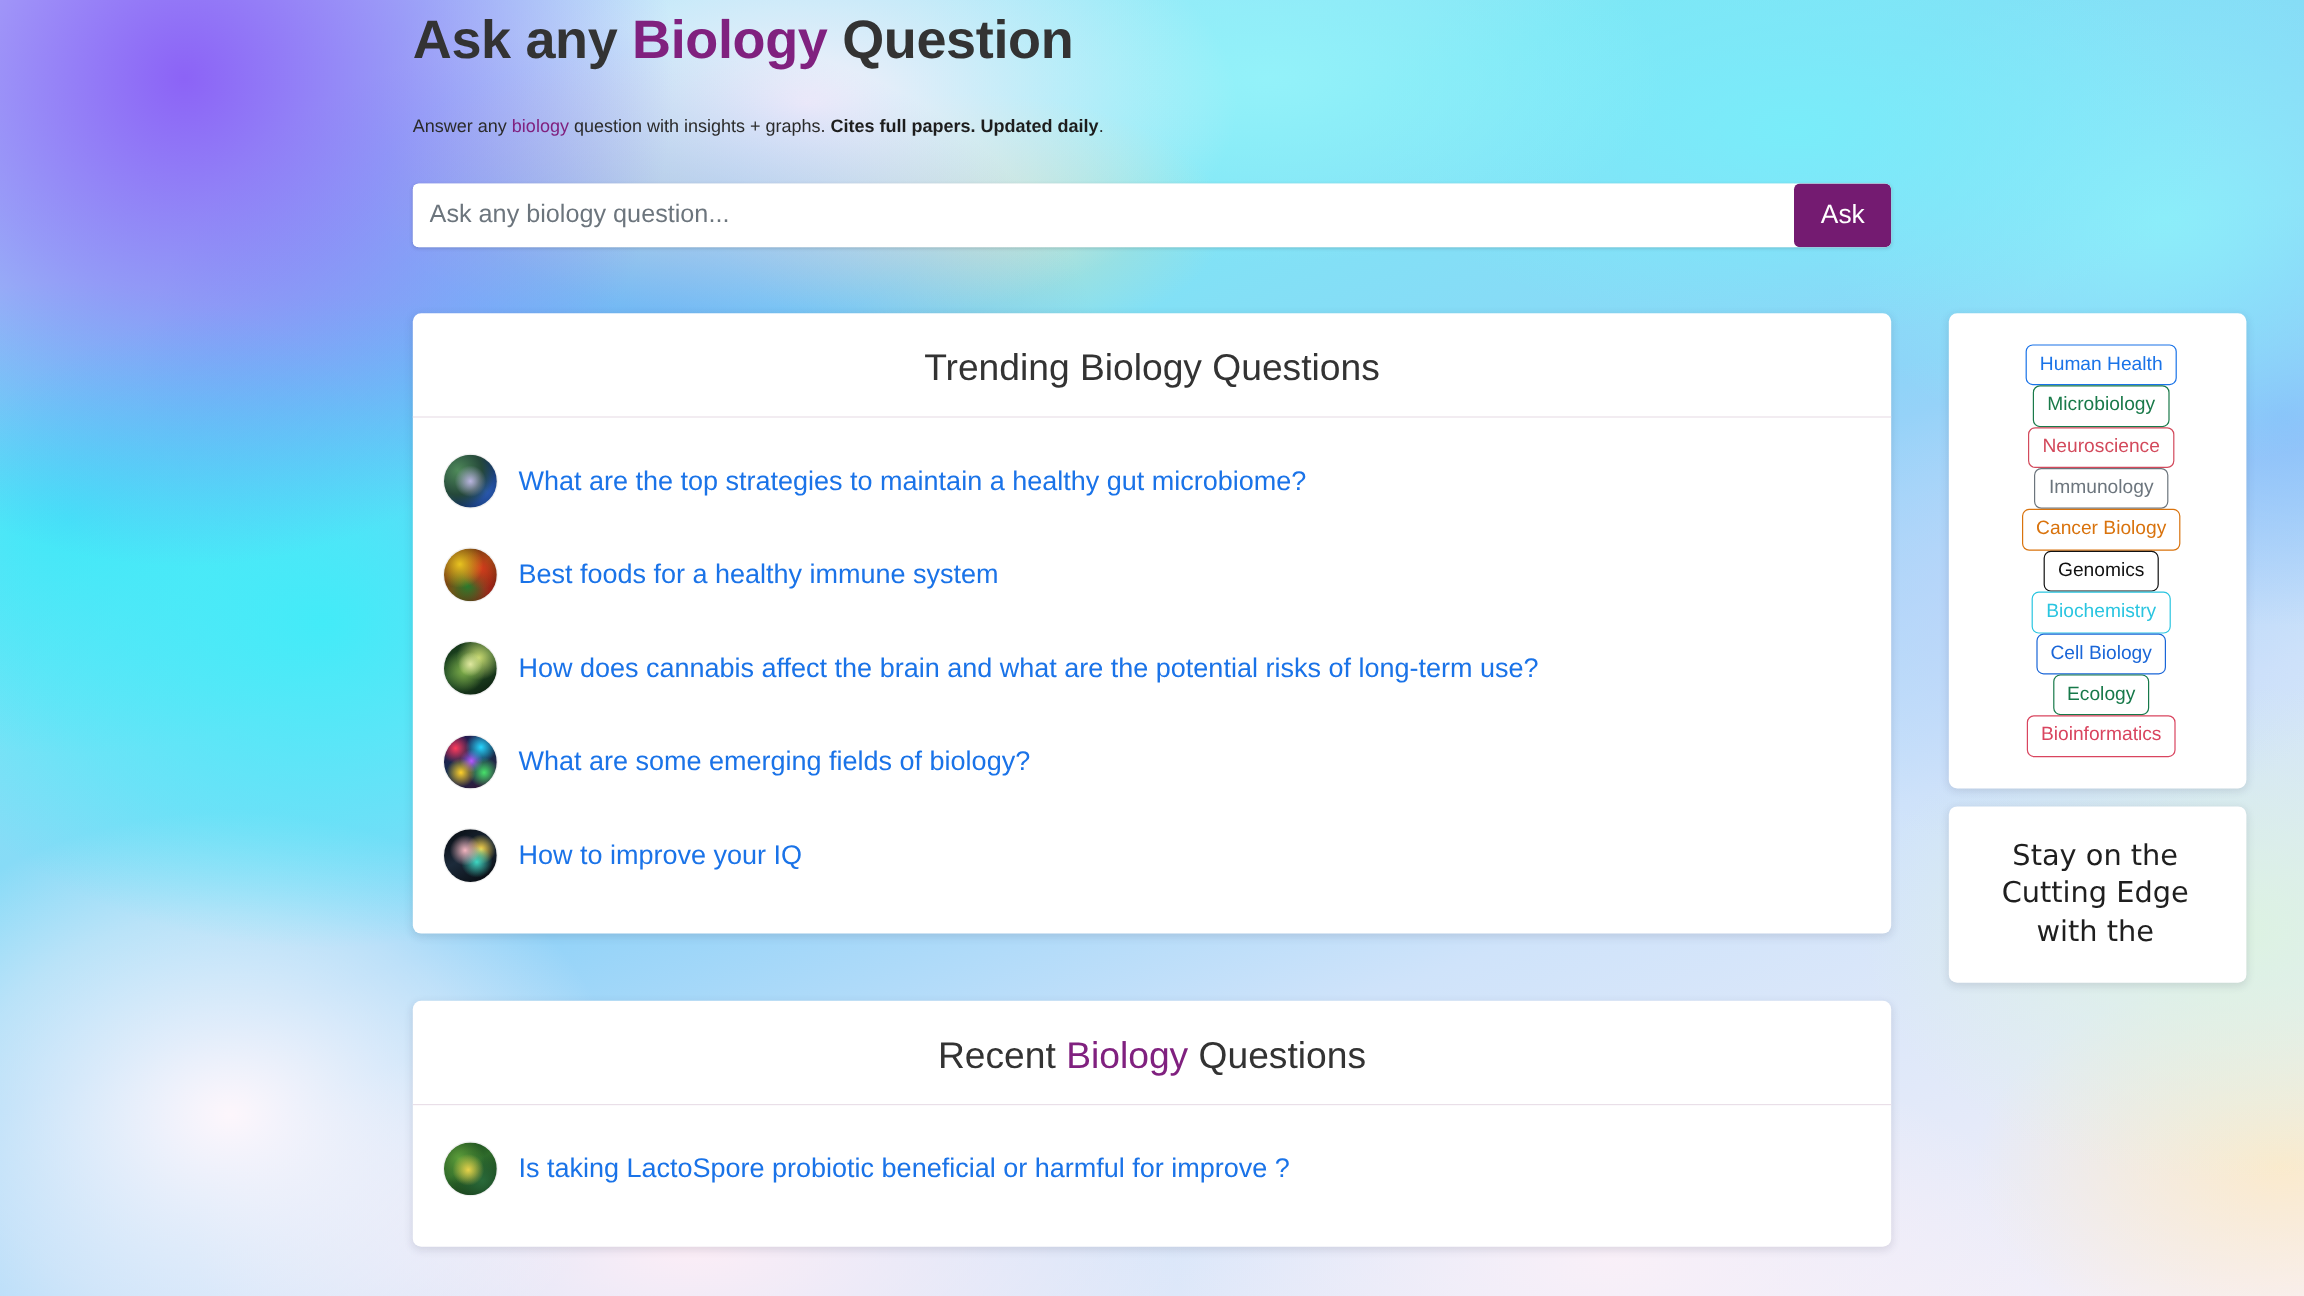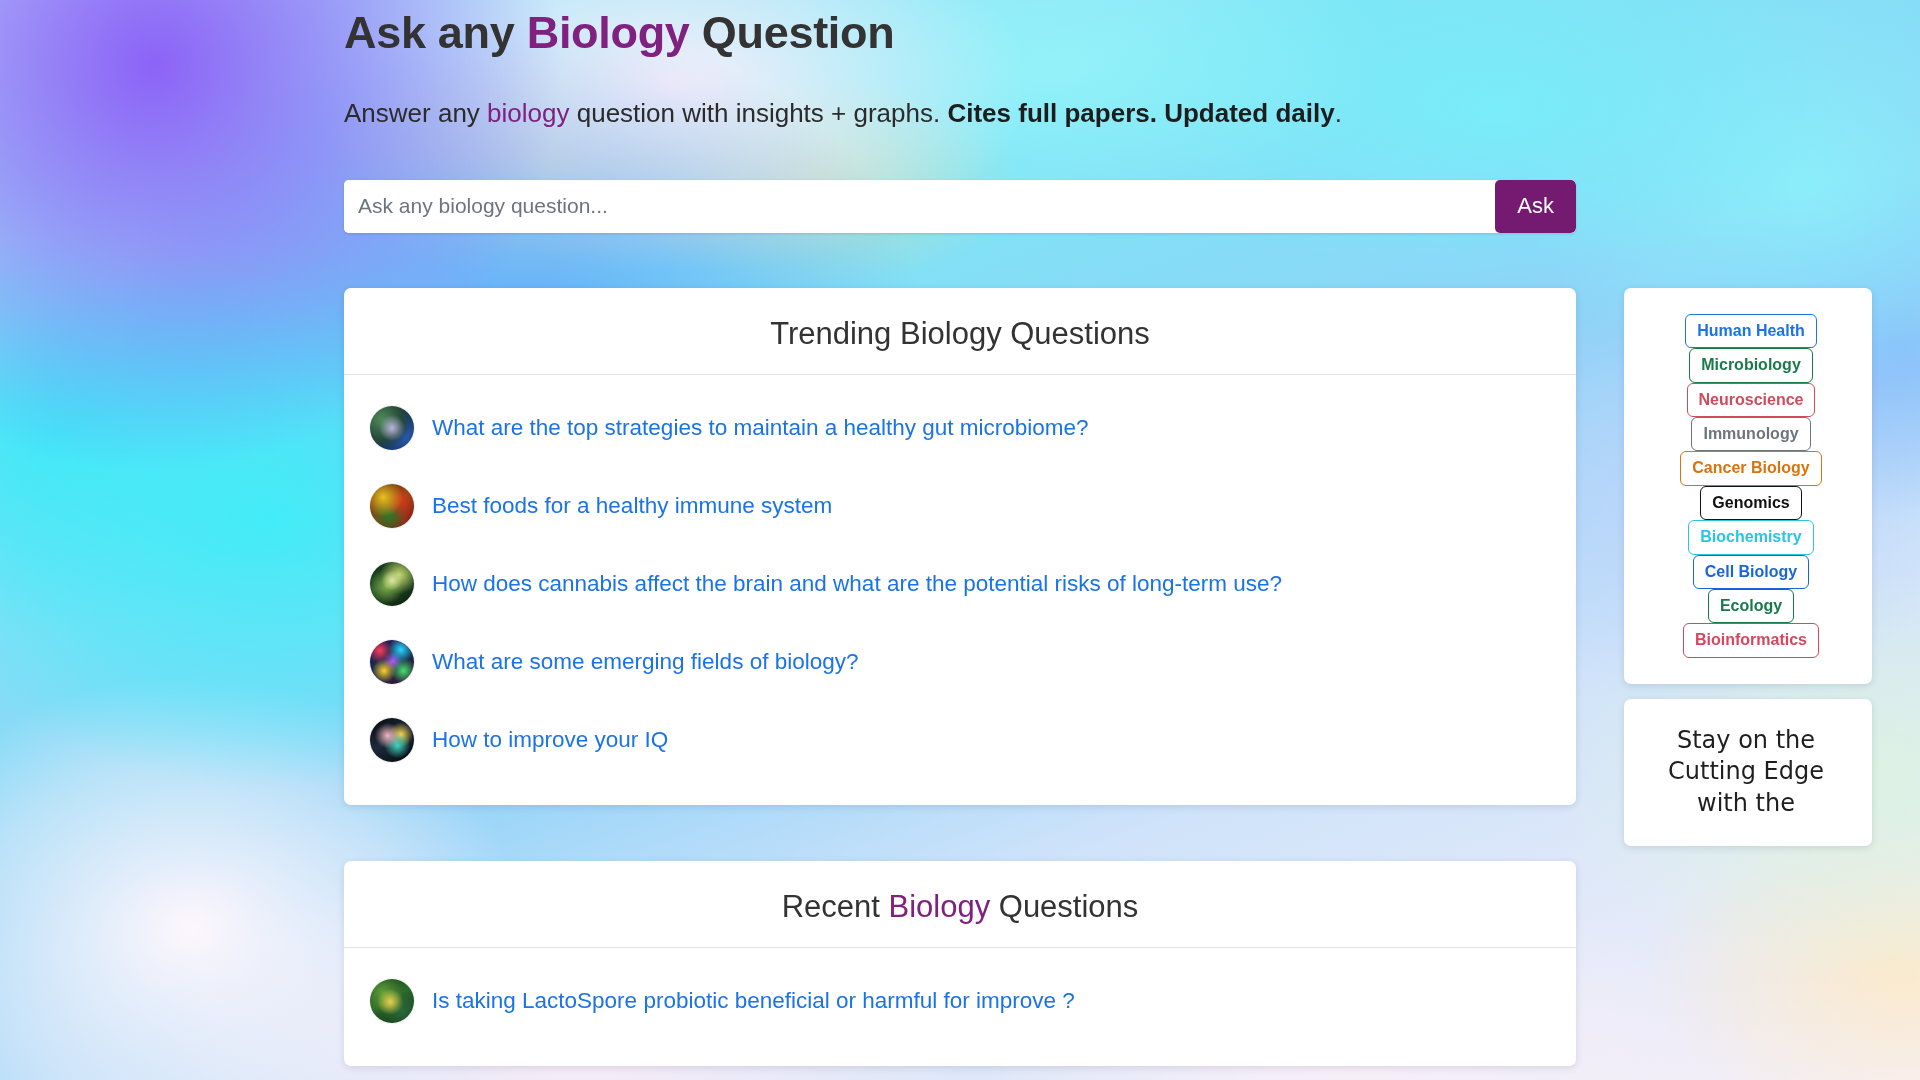--- a/index.html
+++ b/index.html
@@ -60,30 +60,30 @@
     font-size: 45px;
     line-height: 1.18;
     font-weight: 700;
     color: #333333;
     letter-spacing: -0.3px;
   }
   .hero h1 .accent { color: #80217F; }
 
   .hero .subtitle {
     margin-top: 36px;
-    font-size: 26px;
+    font-size: 15px;
     color: #2b2b2b;
     line-height: 1.45;
   }
   .hero .subtitle .accent { color: #80217F; }
   .hero .subtitle b { font-weight: 700; color: #1d1d1d; }
 
   
   .search-wrap {
-    margin-top: 47px;
+    margin-top: 36px;
     margin-left: 344px;
     width: 1232px;
     display: flex;
     background: #ffffff;
     border-radius: 5px;
     box-shadow: 0 1px 3px rgba(0,0,0,0.12);
     overflow: hidden;
     height: 53px;
   }
   .search-input {
@@ -213,21 +213,21 @@
 
   
   .tags-card { padding: 26px 22px 26px 28px; }
 
   .tag {
     display: inline-block;
     border: 1.6px solid currentColor;
     border-radius: 6px;
     padding: 7px 11px;
     font-size: 16px;
-    font-weight: 700;
+    font-weight: 400;
     background: #fff;
     margin-bottom: 15px;
     cursor: pointer;
     line-height: 1.15;
     white-space: nowrap;
   }
   .tag:last-child { margin-bottom: 0; }
 
   .promo-card {
     margin-top: 15px;

